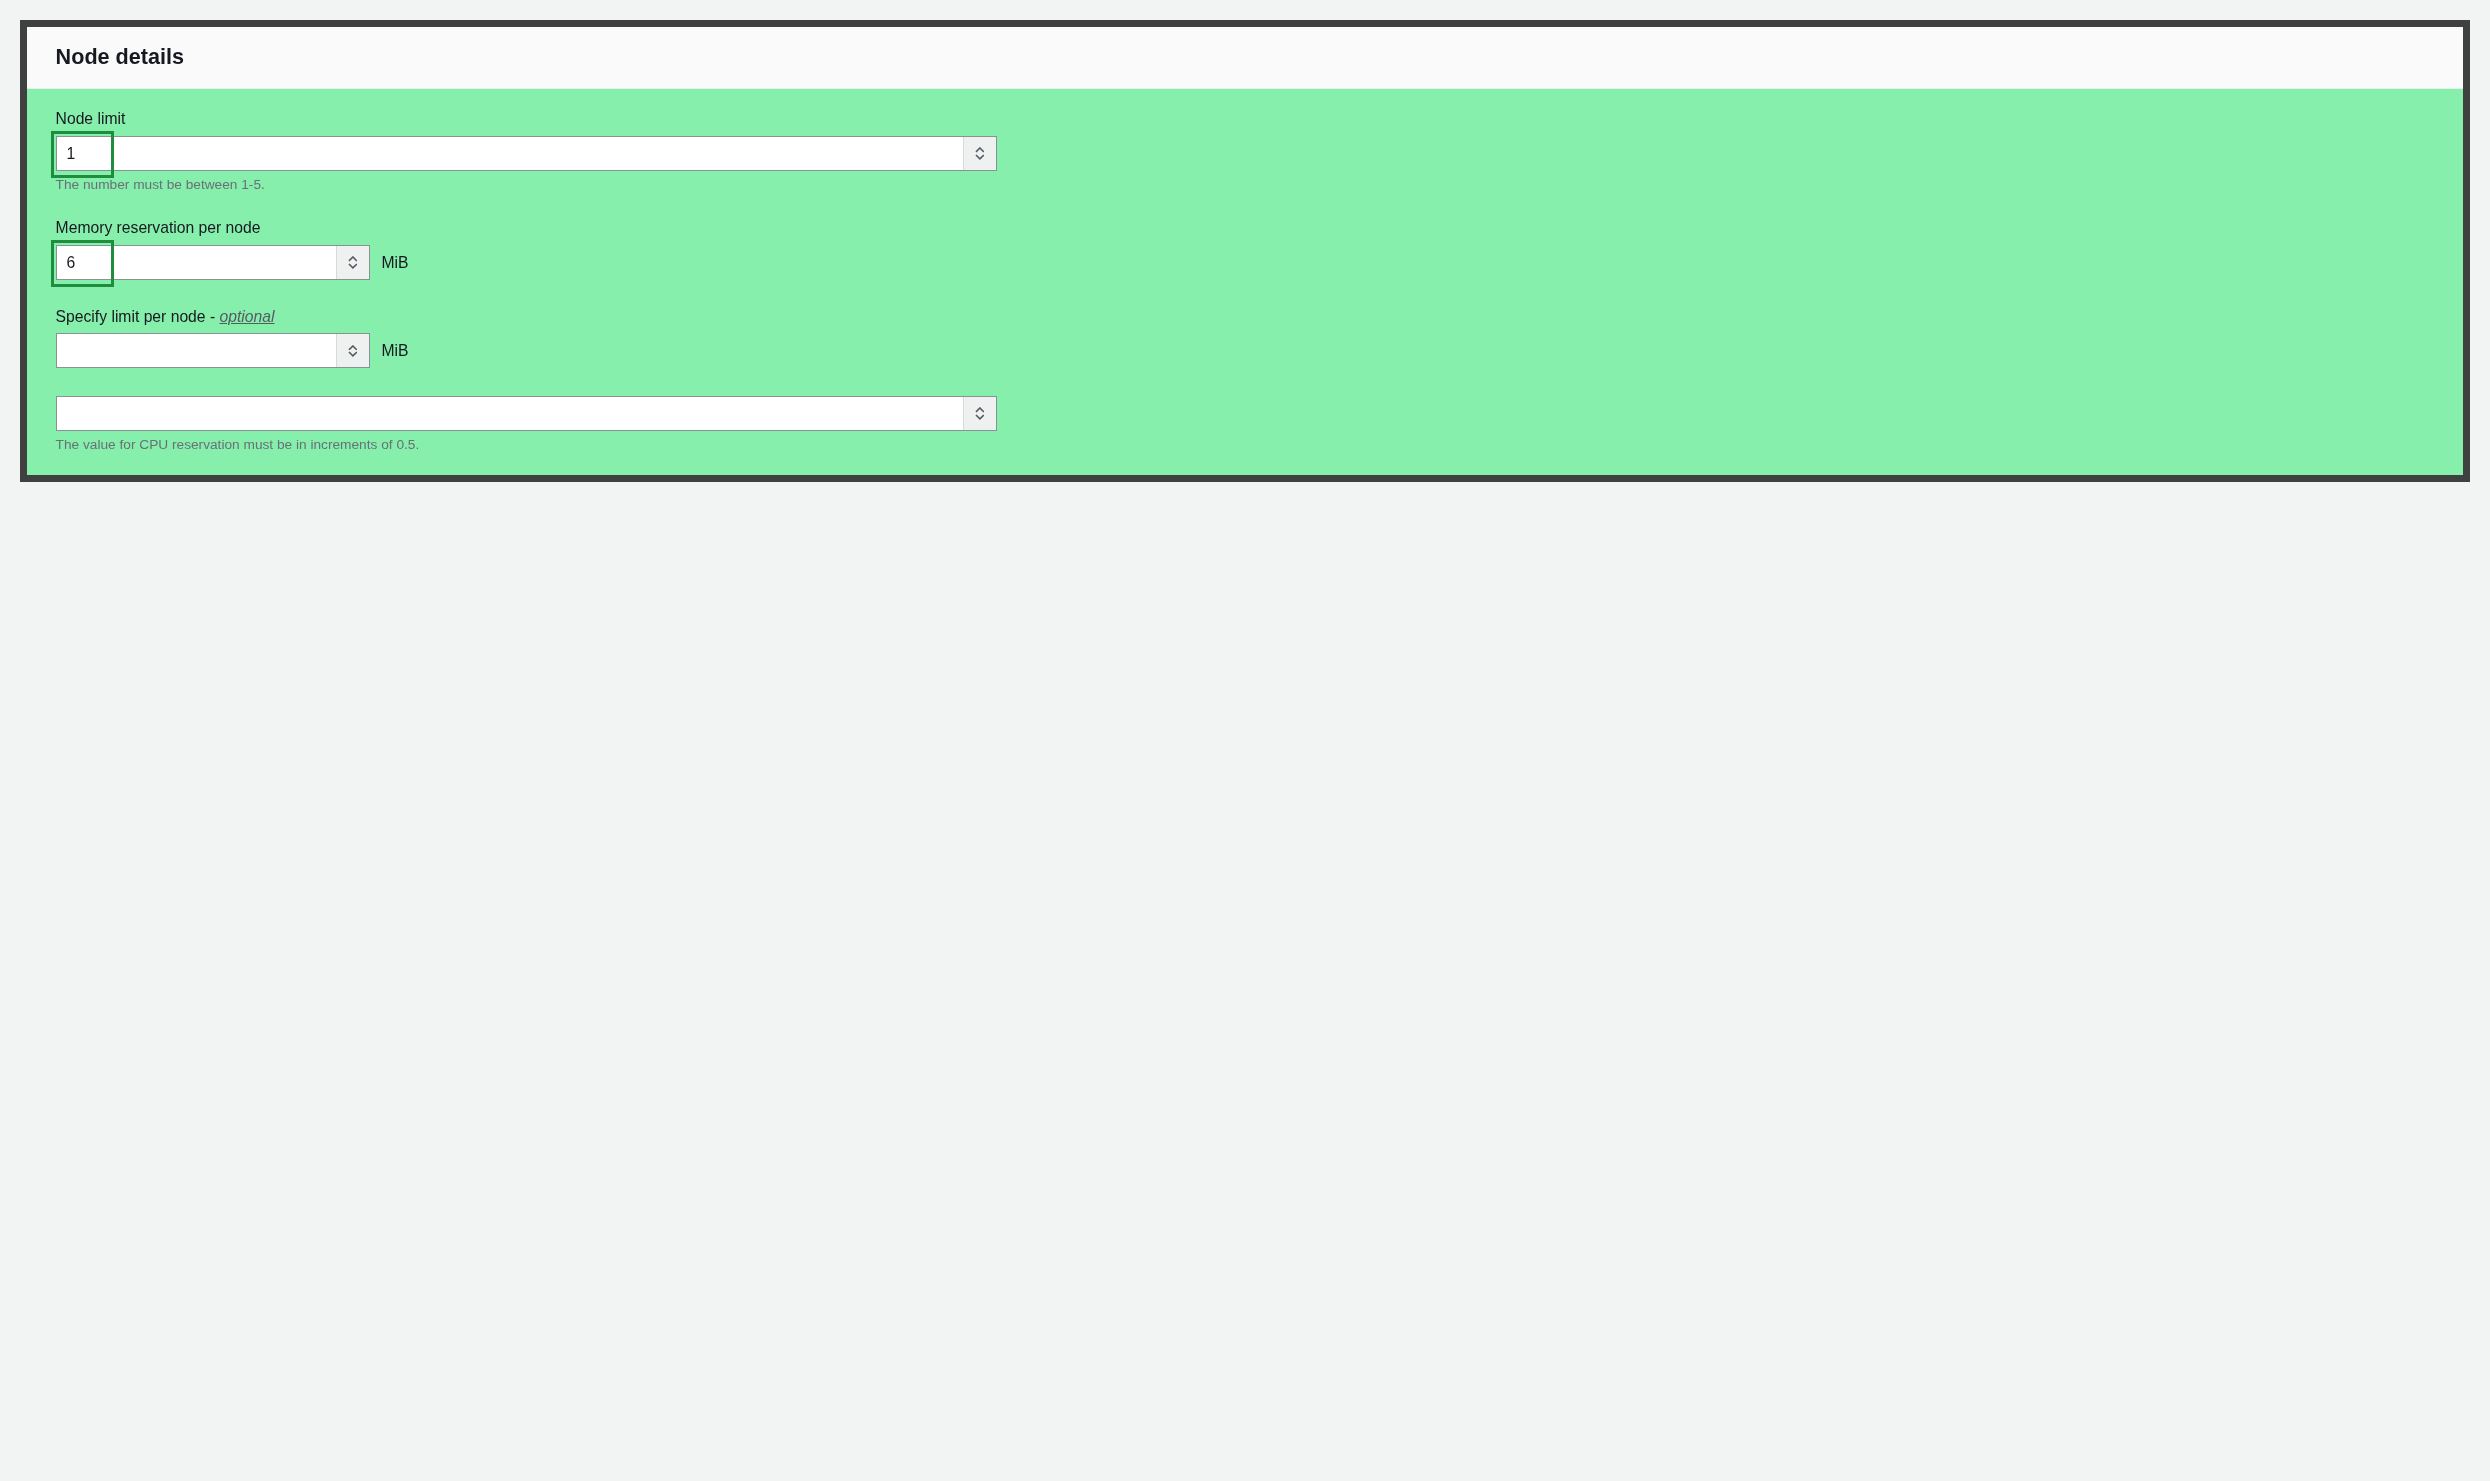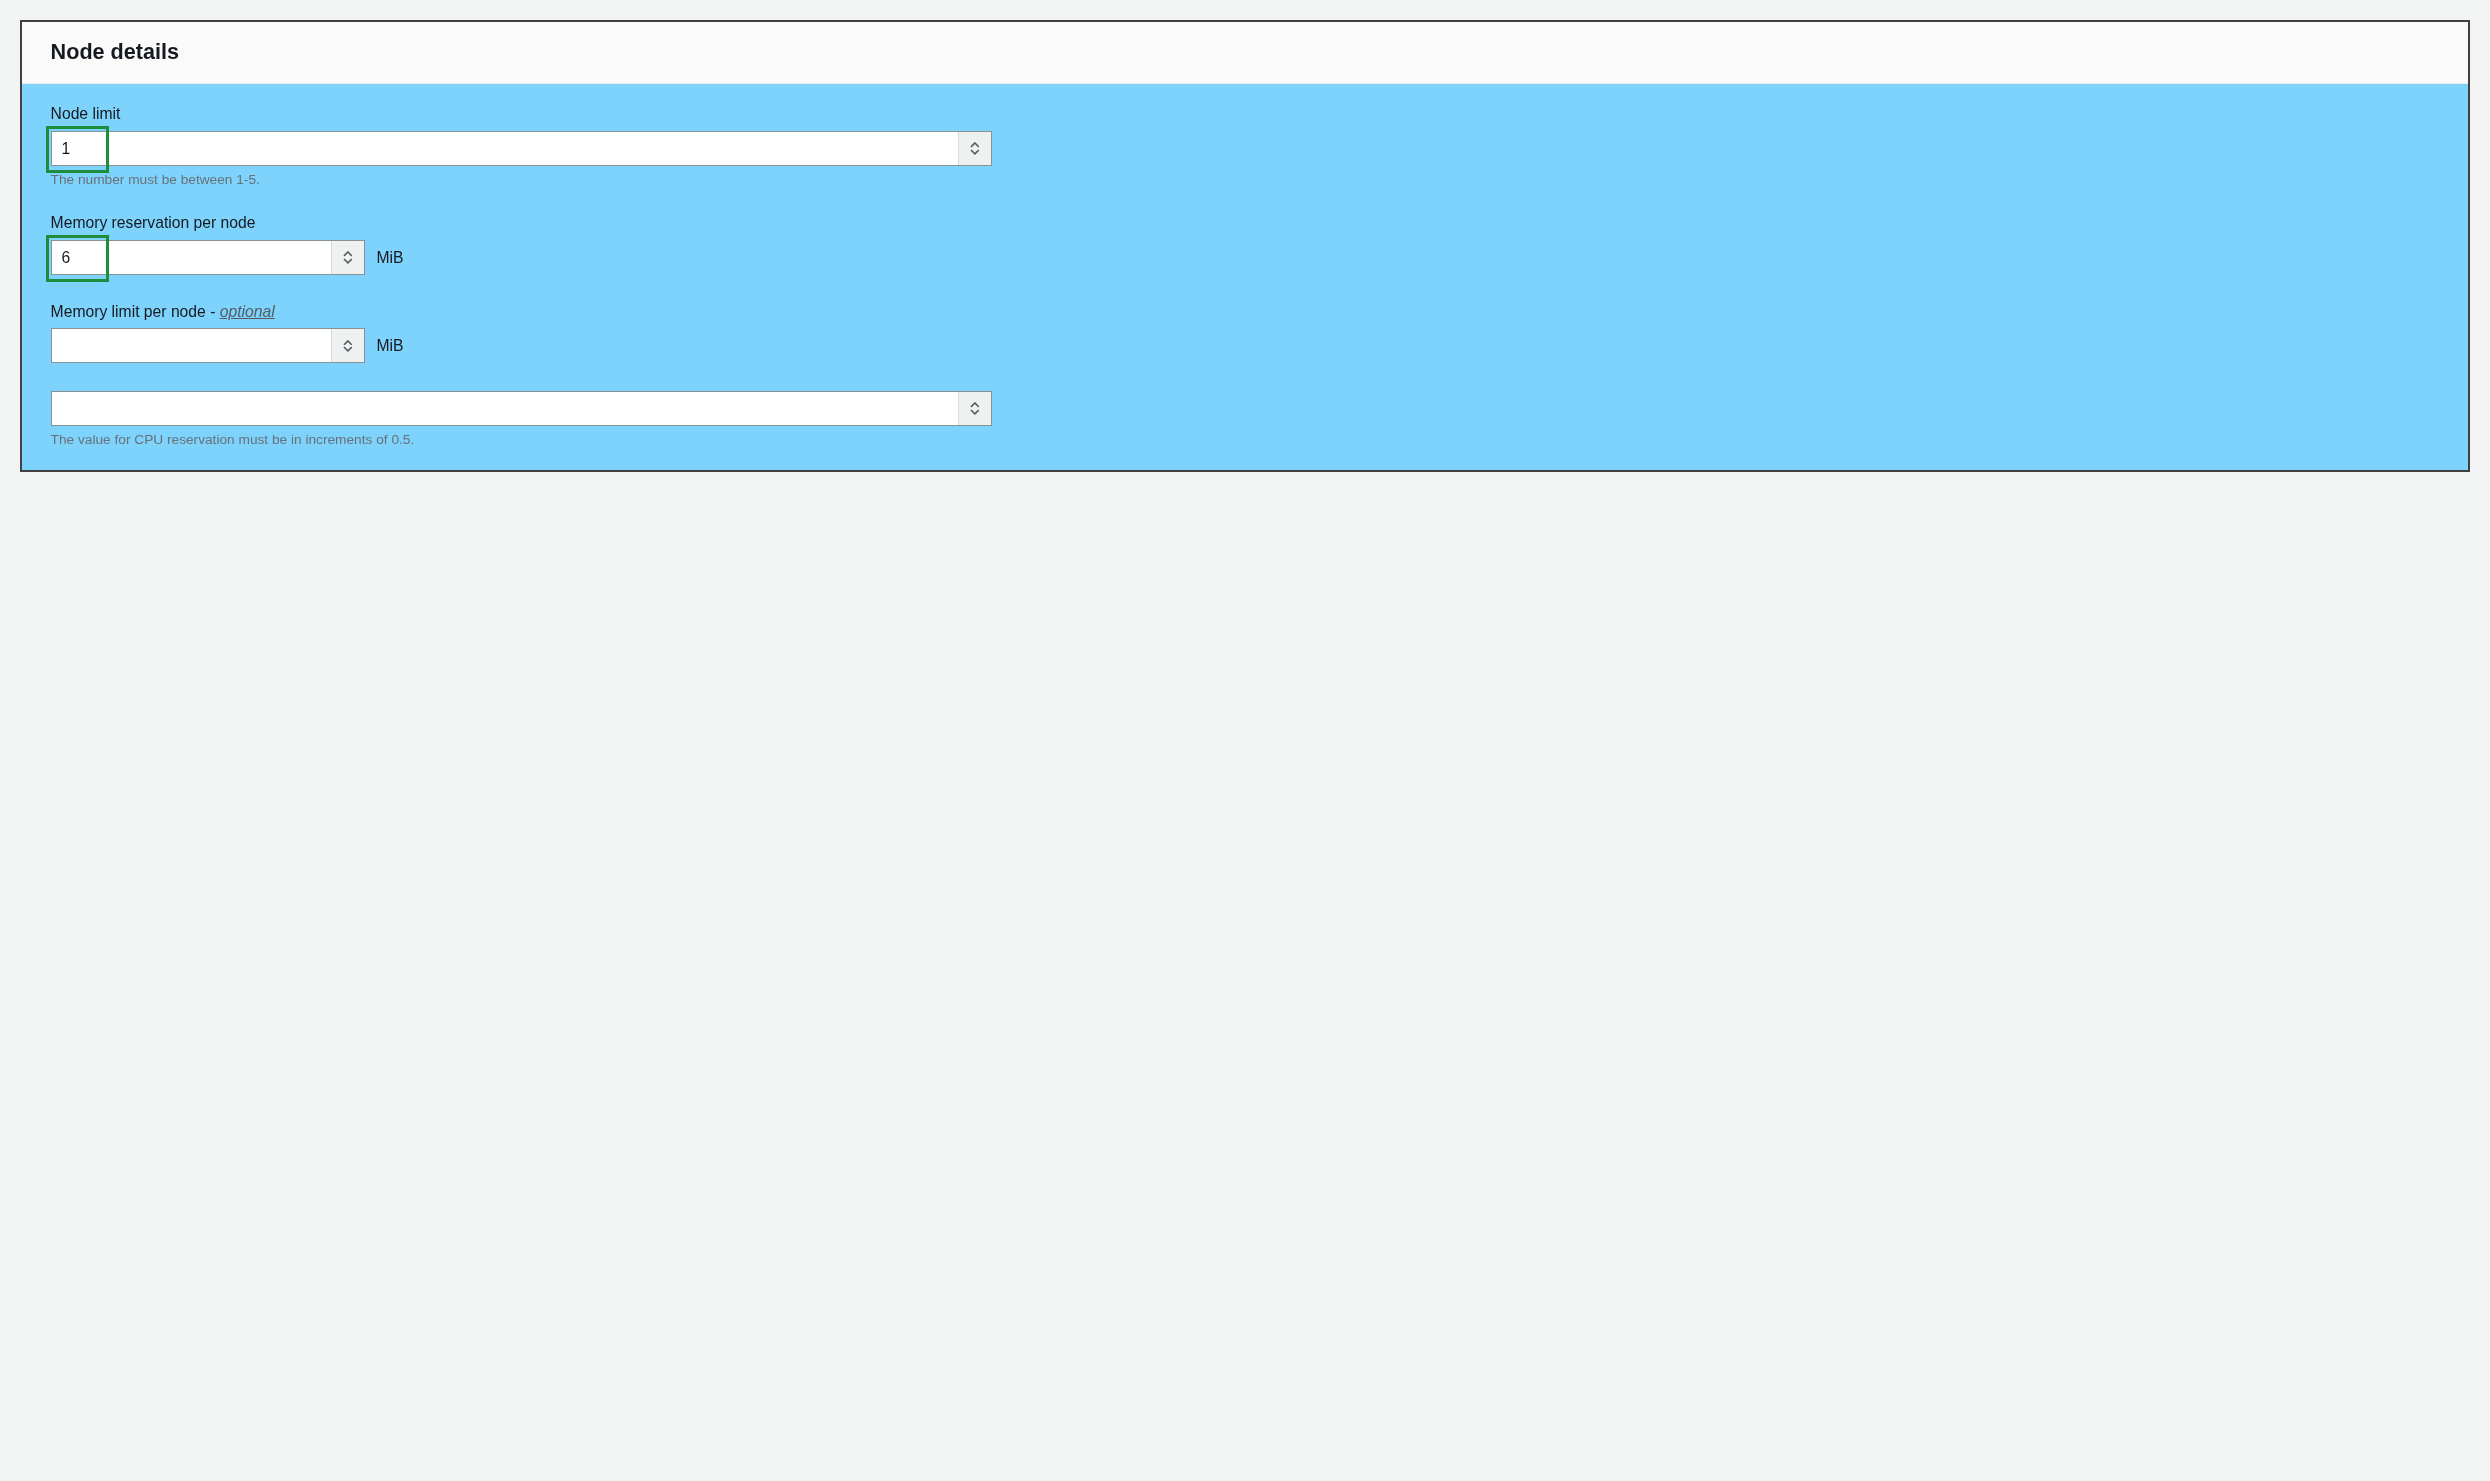--- a/index.html
+++ b/index.html
@@ -4,22 +4,22 @@
 <style>
   * { box-sizing: border-box; }
   body {
     margin: 0;
     padding: 19.6px;
     font-family: "Amazon Ember", "Helvetica Neue", Arial, sans-serif;
     background: #f2f3f3;
     color: #16191f;
   }
   .panel {
-    background: #7dd3fc;
-    border: 2px solid #404040;
+    background: #86efac;
+    border: 7px solid #404040;
     width: 100%;
   }
   .panel-header {
     padding: 17.6px 29px;
     border-bottom: 1px solid #eaeded;
     background: #fafafa;
   }
   .panel-header h2 {
     margin: 0;
     font-size: 21.6px;
@@ -140,21 +140,21 @@
               </svg>
           </div>
           <div class="highlight-box" style="left:-5.9px; top:-5.9px; width:63px; height:47px;"></div>
         </div>
         <span class="unit">MiB</span>
       </div>
     </div>
 
     <div class="form-group">
       <span class="label">
-        <span>Memory limit per node - </span><span class="optional">optional</span>
+        <span>Specify limit per node - </span><span class="optional">optional</span>
       </span>
       <div class="input-row">
         <div class="number-input small">
           <input type="text" value="" style="">
           <div class="stepper">
             <svg width="9.8" height="5.9" viewBox="0 0 10 6">
                 <path d="M1 5 L5 1 L9 5" fill="none" stroke="#545b64" stroke-width="1.6"></path>
               </svg>
             <svg width="9.8" height="5.9" viewBox="0 0 10 6">
                 <path d="M1 1 L5 5 L9 1" fill="none" stroke="#545b64" stroke-width="1.6"></path>

